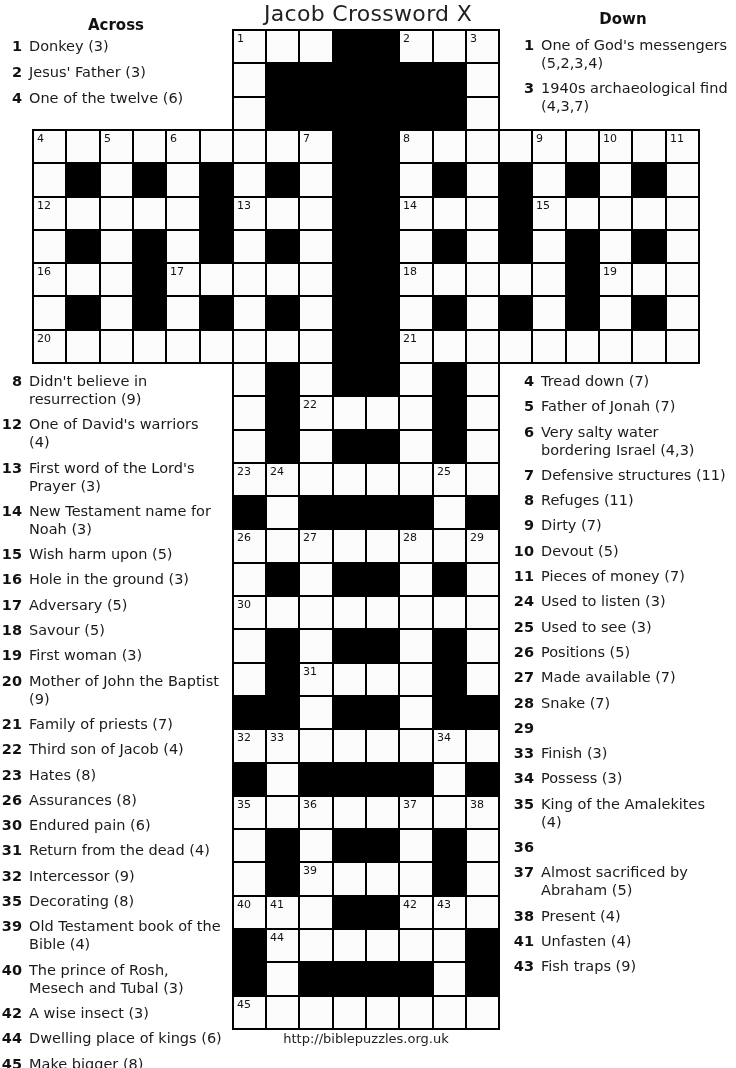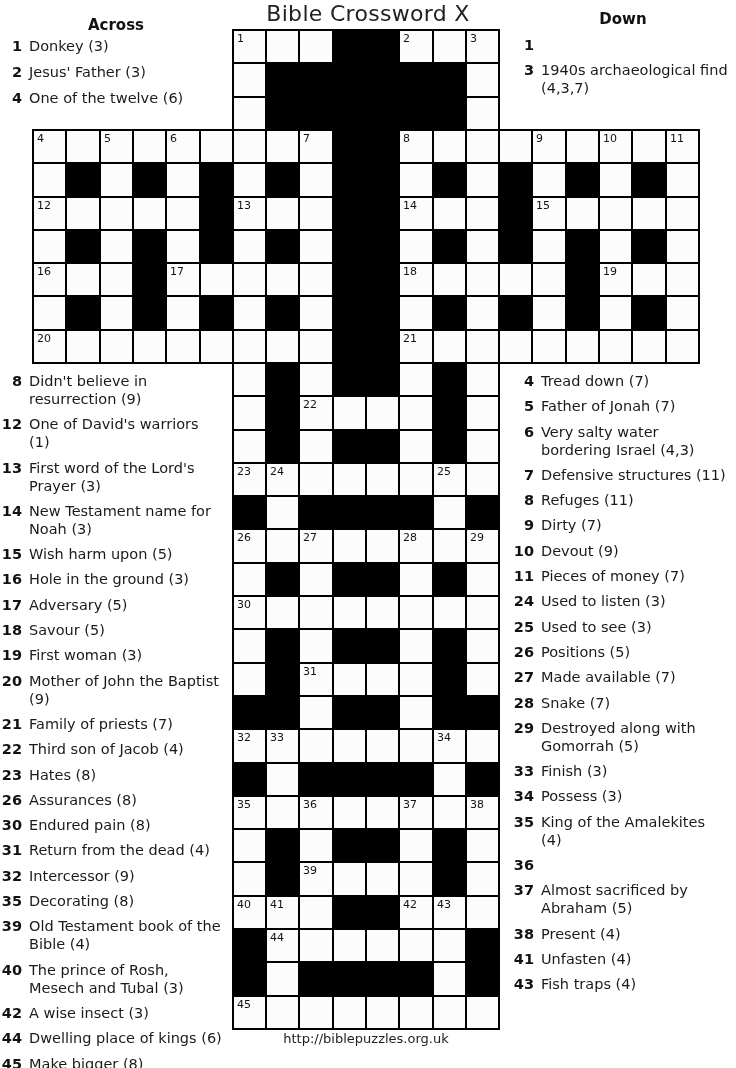--- a/index.html
+++ b/index.html
@@ -39,21 +39,21 @@
   .outline { position:absolute; box-sizing:border-box; border:2px solid var(--line); pointer-events:none; }
 
   .footer {
     position:absolute; top:1031px; left:233px; width:266px;
     text-align:center; font-size:13px; color:#222;
   }
 </style>
 </head>
 <body>
 
-<div class="title">Bible Crossword X</div>
+<div class="title">Jacob Crossword X</div>
 
 <div class="colhead" id="acrosshead">Across</div>
 <div class="colhead" id="downhead">Down</div>
 
 <div class="cluelist" id="across-top">
     <div class="clue">
       <span class="cnum">1</span>
       <span class="ctext">Donkey (3)</span>
     </div>
     <div class="clue">
@@ -61,37 +61,39 @@
       <span class="ctext">Jesus' Father (3)</span>
     </div>
     <div class="clue">
       <span class="cnum">4</span>
       <span class="ctext">One of the twelve (6)</span>
     </div>
   </div>
 <div class="cluelist" id="down-top">
     <div class="clue">
       <span class="cnum">1</span>
+      <span class="ctext">One of God's messengers
+(5,2,3,4)</span>
     </div>
     <div class="clue">
       <span class="cnum">3</span>
       <span class="ctext">1940s archaeological find
 (4,3,7)</span>
     </div>
   </div>
 <div class="cluelist" id="across-main">
     <div class="clue">
       <span class="cnum">8</span>
       <span class="ctext">Didn't believe in
 resurrection (9)</span>
     </div>
     <div class="clue">
       <span class="cnum">12</span>
       <span class="ctext">One of David's warriors
-(1)</span>
+(4)</span>
     </div>
     <div class="clue">
       <span class="cnum">13</span>
       <span class="ctext">First word of the Lord's
 Prayer (3)</span>
     </div>
     <div class="clue">
       <span class="cnum">14</span>
       <span class="ctext">New Testament name for
 Noah (3)</span>
@@ -132,21 +134,21 @@
     <div class="clue">
       <span class="cnum">23</span>
       <span class="ctext">Hates (8)</span>
     </div>
     <div class="clue">
       <span class="cnum">26</span>
       <span class="ctext">Assurances (8)</span>
     </div>
     <div class="clue">
       <span class="cnum">30</span>
-      <span class="ctext">Endured pain (8)</span>
+      <span class="ctext">Endured pain (6)</span>
     </div>
     <div class="clue">
       <span class="cnum">31</span>
       <span class="ctext">Return from the dead (4)</span>
     </div>
     <div class="clue">
       <span class="cnum">32</span>
       <span class="ctext">Intercessor (9)</span>
     </div>
     <div class="clue">
@@ -197,21 +199,21 @@
     <div class="clue">
       <span class="cnum">8</span>
       <span class="ctext">Refuges (11)</span>
     </div>
     <div class="clue">
       <span class="cnum">9</span>
       <span class="ctext">Dirty (7)</span>
     </div>
     <div class="clue">
       <span class="cnum">10</span>
-      <span class="ctext">Devout (9)</span>
+      <span class="ctext">Devout (5)</span>
     </div>
     <div class="clue">
       <span class="cnum">11</span>
       <span class="ctext">Pieces of money (7)</span>
     </div>
     <div class="clue">
       <span class="cnum">24</span>
       <span class="ctext">Used to listen (3)</span>
     </div>
     <div class="clue">
@@ -225,22 +227,20 @@
     <div class="clue">
       <span class="cnum">27</span>
       <span class="ctext">Made available (7)</span>
     </div>
     <div class="clue">
       <span class="cnum">28</span>
       <span class="ctext">Snake (7)</span>
     </div>
     <div class="clue">
       <span class="cnum">29</span>
-      <span class="ctext">Destroyed along with
-Gomorrah (5)</span>
     </div>
     <div class="clue">
       <span class="cnum">33</span>
       <span class="ctext">Finish (3)</span>
     </div>
     <div class="clue">
       <span class="cnum">34</span>
       <span class="ctext">Possess (3)</span>
     </div>
     <div class="clue">
@@ -259,21 +259,21 @@
     <div class="clue">
       <span class="cnum">38</span>
       <span class="ctext">Present (4)</span>
     </div>
     <div class="clue">
       <span class="cnum">41</span>
       <span class="ctext">Unfasten (4)</span>
     </div>
     <div class="clue">
       <span class="cnum">43</span>
-      <span class="ctext">Fish traps (4)</span>
+      <span class="ctext">Fish traps (9)</span>
     </div>
   </div>
 
 <div id="grid">
     <div class="cell" style="left: 233px; top: 30px; width: 33px; height: 33px;">
       <span class="cellnum">1</span>
     </div>
     <div class="cell" style="left: 266px; top: 30px; width: 33px; height: 33px;"></div>
     <div class="cell" style="left: 299px; top: 30px; width: 34px; height: 33px;"></div>
     <div class="cell black" style="left: 333px; top: 30px; width: 33px; height: 33px;"></div>

